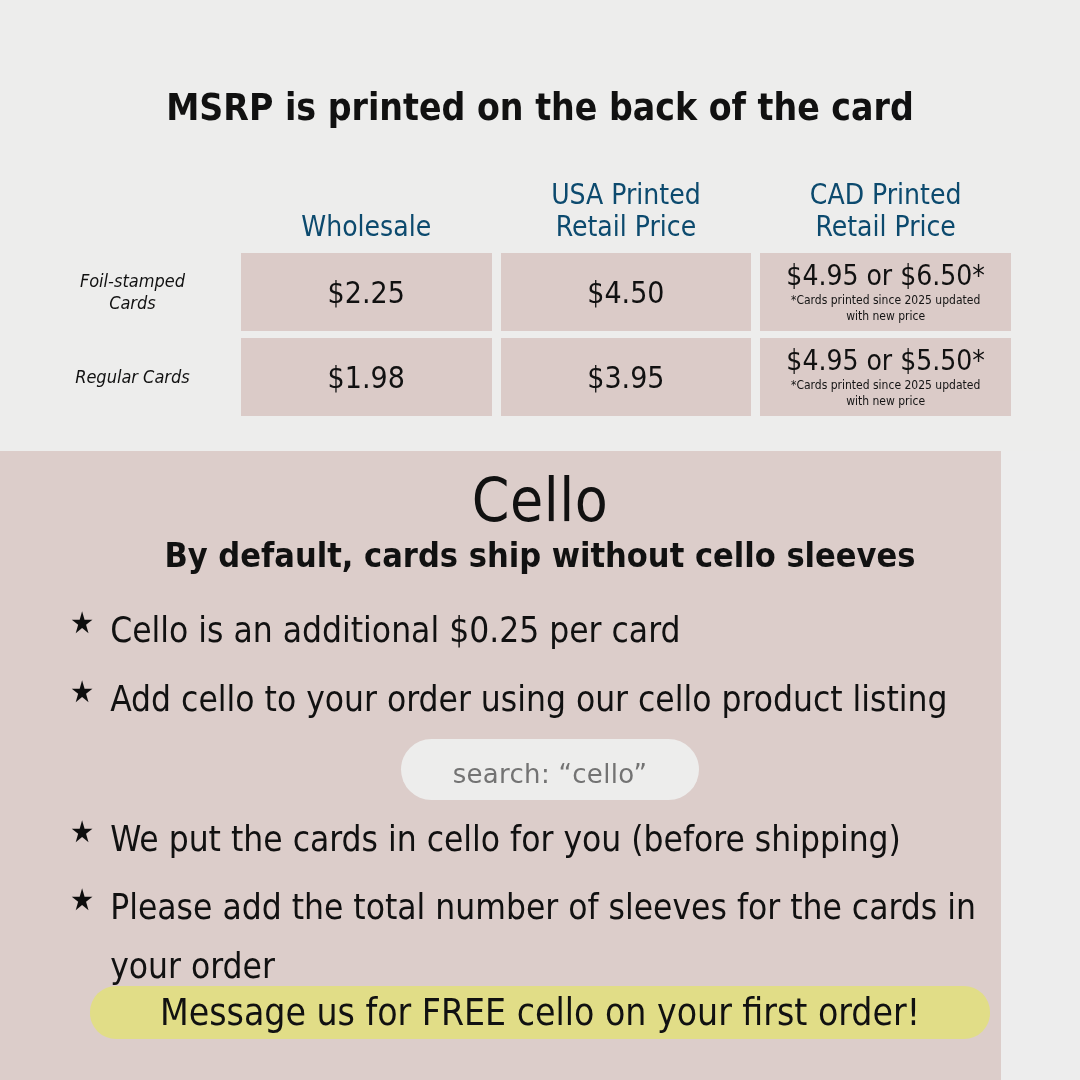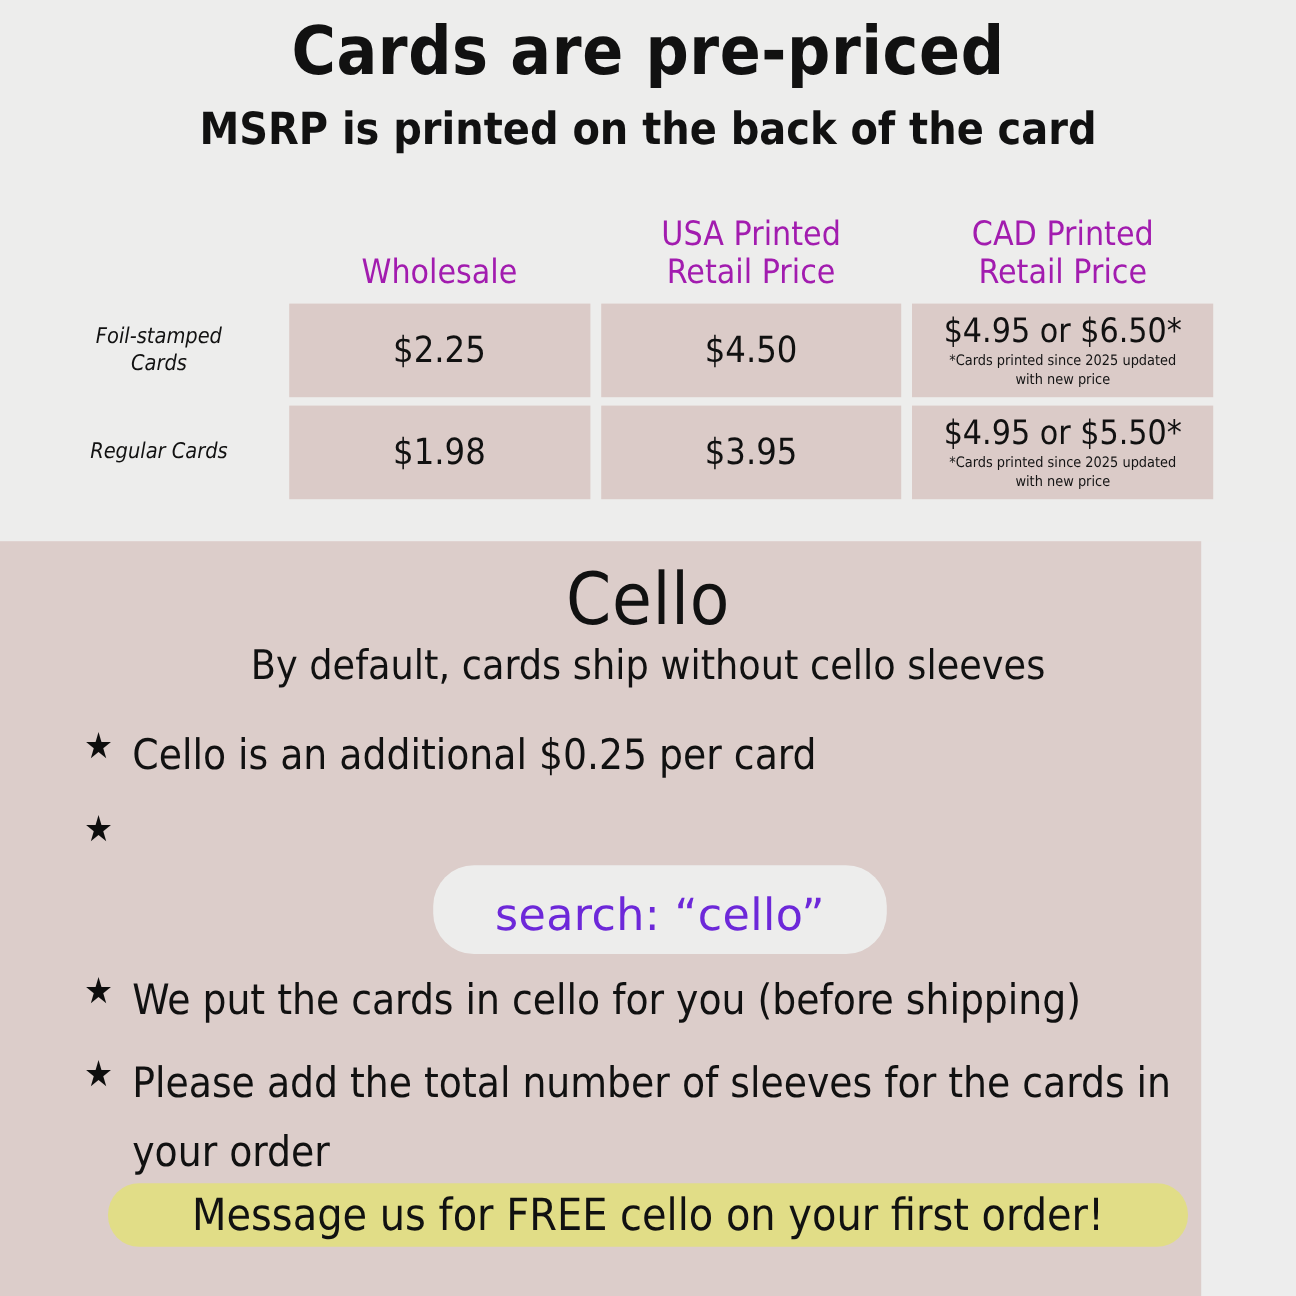--- a/index.html
+++ b/index.html
@@ -80,21 +80,21 @@
 
   .ptable thead th {
     background: transparent;
     vertical-align: bottom;
     text-align: center;
     font-size: 28px;
     font-weight: 400;
     line-height: 1.12;
     padding-bottom: 4px;
     height: 74px;
-    color: #a21caf;
+    color: #0c4a6e;
   }
 
   .ptable thead th.blank { background: transparent; }
 
   .ptable tbody td.rowlabel {
     background: transparent;
     text-align: center;
     font-size: 18px;
     font-weight: 400;
     line-height: 1.22;
@@ -153,21 +153,21 @@
     line-height: 1.12;
     white-space: nowrap;
   }
 
   .cello-subtitle {
     position: absolute;
     left: 0; top: 84px;
     width: 1080px;
     text-align: center;
     font-size: 34px;
-    font-weight: 400;
+    font-weight: 700;
     line-height: 1.2;
     white-space: nowrap;
   }
 
   .bullets {
     position: absolute;
     left: 70px;
     top: 150px;
     width: 960px;
   }
@@ -198,23 +198,23 @@
     display: flex;
     justify-content: center;
     margin: 8px 0 10px 0;
   }
 
   .search-pill {
     background: #ededec;
     border-radius: 34px;
     padding: 20px 52px 11px 52px;
     font-family: "DejaVu Sans", "Liberation Sans", sans-serif;
-    font-size: 37px;
-    font-weight: 400;
-    color: #6d28d9;
+    font-size: 26px;
+    font-weight: 400;
+    color: #737373;
     letter-spacing: 0.3px;
     white-space: nowrap;
   }
 
   .cta-wrap {
     position: absolute;
     left: 0;
     top: 535px;
     width: 1080px;
     display: flex;
@@ -235,21 +235,20 @@
     white-space: nowrap;
   }
 </style>
 </head>
 <body>
 
 <div class="poster">
 
   <div class="section-pricing">
 
-    <div class="pricing-title">Cards are pre-priced</div>
 
     <div class="pricing-subtitle">MSRP is printed on the back of the card</div>
 
     <div class="price-table">
       <table class="ptable">
         <colgroup>
           <col class="c-label">
           <col class="c-col">
           <col class="c-col">
           <col class="c-col">
@@ -320,20 +319,21 @@
 
     <div class="bullets">
 
       <div class="bullet">
         <span class="bullet-star">★</span>
         <span class="bullet-text">Cello is an additional $0.25 per card</span>
       </div>
 
       <div class="bullet">
         <span class="bullet-star">★</span>
+        <span class="bullet-text">Add cello to your order using our cello product listing</span>
       </div>
 
       <div class="search-pill-wrap">
         <div class="search-pill">search: “cello”</div>
       </div>
 
       <div class="bullet">
         <span class="bullet-star">★</span>
         <span class="bullet-text">We put the cards in cello for you (before shipping)</span>
       </div>

